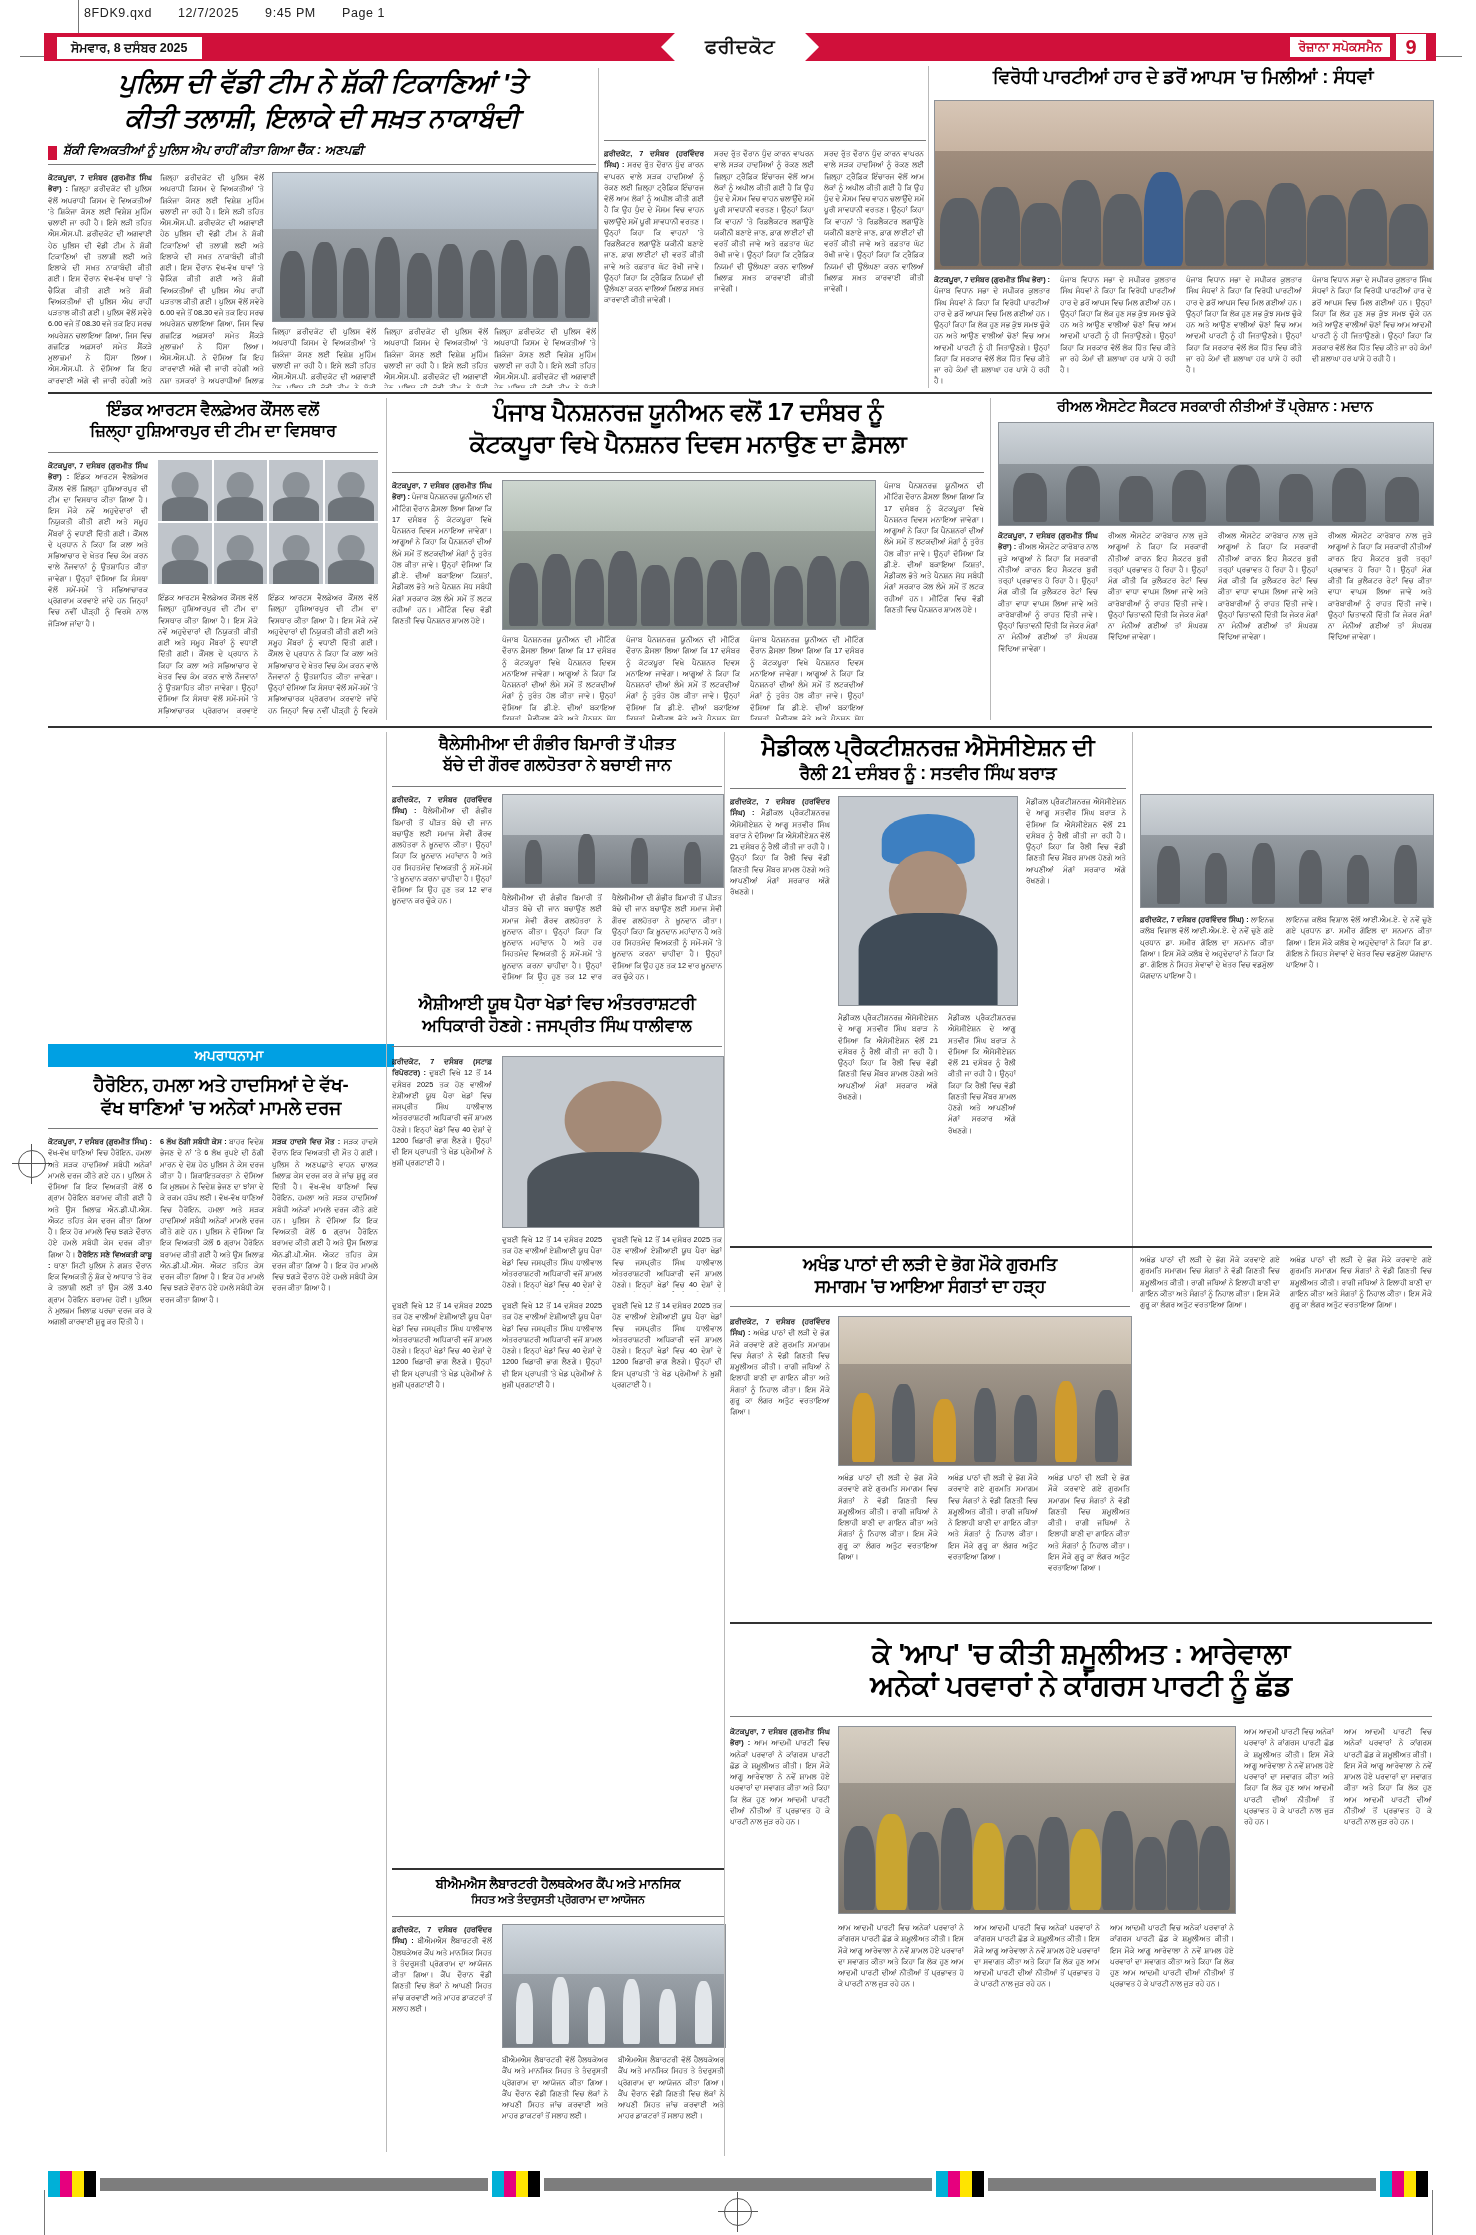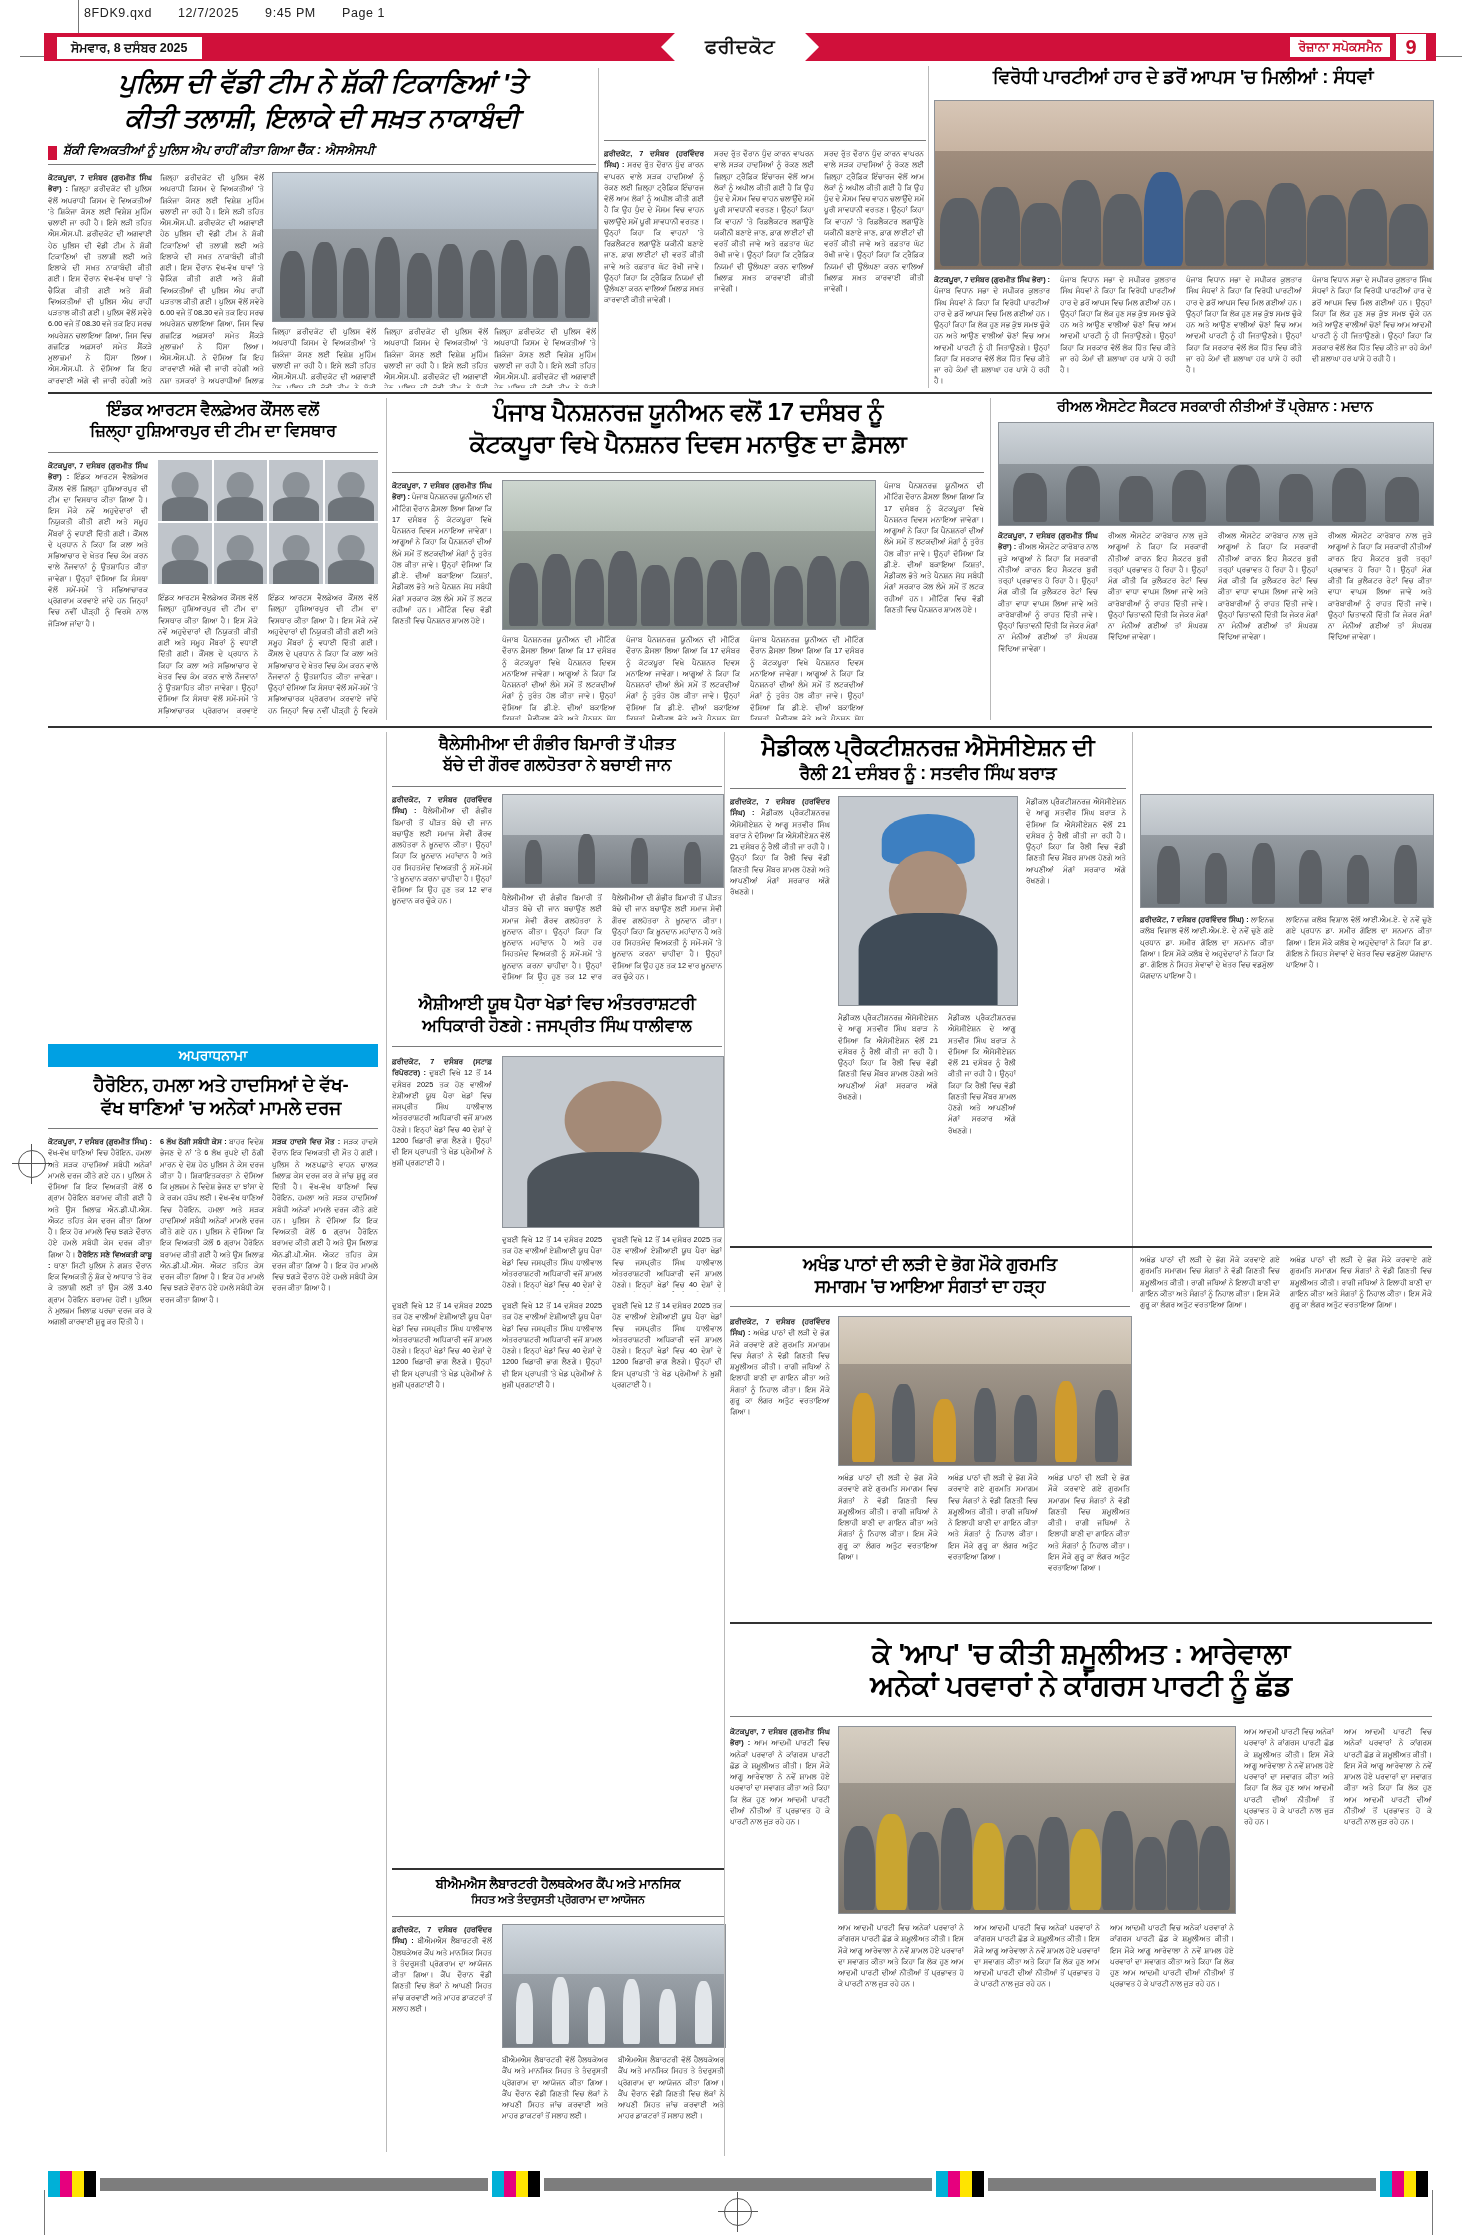--- a/index.html
+++ b/index.html
@@ -48,21 +48,21 @@
   .photo .head{position:absolute;left:50%;top:16%;transform:translateX(-50%);width:44%;height:42%;border-radius:50%;background:#8e949b;}
   .photo .torso{position:absolute;left:50%;bottom:0;transform:translateX(-50%);width:78%;height:44%;border-radius:40% 40% 0 0;background:#6f757b;}
   .photo .turban{position:absolute;left:50%;top:8%;transform:translateX(-50%);width:52%;height:24%;border-radius:50% 50% 18% 18%;background:#3a6ea5;}
 
   .grid4{position:absolute;display:grid;grid-template-columns:repeat(4,1fr);gap:2px;}
   .grid4 .c{background:#c0c5cb;position:relative;overflow:hidden;}
   .grid4 .c .h{position:absolute;left:50%;top:20%;transform:translateX(-50%);width:50%;height:46%;border-radius:50%;background:#8b9197;}
   .grid4 .c .t{position:absolute;left:50%;bottom:0;transform:translateX(-50%);width:86%;height:40%;border-radius:40% 40% 0 0;background:#717token;}
 
   .blue-head{background:#00a0e3;color:#fff;text-align:center;font-weight:bold;font-size:14px;padding:3px 0;}
-  .box{border:1px solid #222;}
+  .box{border:1px solid #222;padding-left:16px;}
 
   
   .cbar{position:absolute;bottom:38px;left:0;width:1476px;height:26px;display:flex;align-items:center;}
   .cbar .grey{flex:1;height:13px;background:#7d7d7d;margin:0 2px;}
   .cbar .sw{display:flex;margin:0 2px;}
   .cbar .sw i{display:block;width:12px;height:26px;}
 </style>
 </head>
 <body>
 
@@ -95,21 +95,21 @@
     <div class="pageno">
       <span>9</span>
     </div>
   </div>
 
   <div class="blk" style="left:48px;top:68px;width:548px;font-style:italic;">
     <div class="hl" style="font-size:26.5px;">ਪੁਲਿਸ ਦੀ ਵੱਡੀ ਟੀਮ ਨੇ ਸ਼ੱਕੀ ਟਿਕਾਣਿਆਂ 'ਤੇ</div>
     <div class="hl" style="font-size:26.5px;margin-top:4px;">ਕੀਤੀ ਤਲਾਸ਼ੀ, ਇਲਾਕੇ ਦੀ ਸਖ਼ਤ ਨਾਕਾਬੰਦੀ</div>
     <div class="sub-red" style="margin-top:10px;">
       <span class="bar"></span>
-      <span class="txt">ਸ਼ੱਕੀ ਵਿਅਕਤੀਆਂ ਨੂੰ ਪੁਲਿਸ ਐਪ ਰਾਹੀਂ ਕੀਤਾ ਗਿਆ ਚੈੱਕ : ਐਸਐਸਪੀ</span>
+      <span class="txt">ਸ਼ੱਕੀ ਵਿਅਕਤੀਆਂ ਨੂੰ ਪੁਲਿਸ ਐਪ ਰਾਹੀਂ ਕੀਤਾ ਗਿਆ ਚੈੱਕ : ਅਣਪਛੀ</span>
     </div>
   </div>
   <div class="hr-thin" style="left:48px;top:164px;width:548px;"></div>
 
   <div class="blk body" style="left:48px;top:172px;width:104px;height:215px;overflow:hidden;">
     <span class="lead">ਕੋਟਕਪੂਰਾ, 7 ਦਸੰਬਰ (ਗੁਰਮੀਤ ਸਿੰਘ ਭੋਰਾ) :</span>
     <span>ਜ਼ਿਲ੍ਹਾ ਫ਼ਰੀਦਕੋਟ ਦੀ ਪੁਲਿਸ ਵੱਲੋਂ ਅਪਰਾਧੀ ਕਿਸਮ ਦੇ ਵਿਅਕਤੀਆਂ 'ਤੇ ਸ਼ਿਕੰਜਾ ਕੱਸਣ ਲਈ ਵਿਸ਼ੇਸ਼ ਮੁਹਿੰਮ ਚਲਾਈ ਜਾ ਰਹੀ ਹੈ। ਇਸੇ ਲੜੀ ਤਹਿਤ ਐਸ.ਐਸ.ਪੀ. ਫ਼ਰੀਦਕੋਟ ਦੀ ਅਗਵਾਈ ਹੇਠ ਪੁਲਿਸ ਦੀ ਵੱਡੀ ਟੀਮ ਨੇ ਸ਼ੱਕੀ ਟਿਕਾਣਿਆਂ ਦੀ ਤਲਾਸ਼ੀ ਲਈ ਅਤੇ ਇਲਾਕੇ ਦੀ ਸਖ਼ਤ ਨਾਕਾਬੰਦੀ ਕੀਤੀ ਗਈ। ਇਸ ਦੌਰਾਨ ਵੱਖ-ਵੱਖ ਥਾਵਾਂ 'ਤੇ ਚੈਕਿੰਗ ਕੀਤੀ ਗਈ ਅਤੇ ਸ਼ੱਕੀ ਵਿਅਕਤੀਆਂ ਦੀ ਪੁਲਿਸ ਐਪ ਰਾਹੀਂ ਪੜਤਾਲ ਕੀਤੀ ਗਈ। ਪੁਲਿਸ ਵੱਲੋਂ ਸਵੇਰੇ 6.00 ਵਜੇ ਤੋਂ 08.30 ਵਜੇ ਤਕ ਇਹ ਸਰਚ ਅਪਰੇਸ਼ਨ ਚਲਾਇਆ ਗਿਆ, ਜਿਸ ਵਿਚ ਗਜ਼ਟਿਡ ਅਫ਼ਸਰਾਂ ਸਮੇਤ ਸੈਂਕੜੇ ਮੁਲਾਜ਼ਮਾਂ ਨੇ ਹਿੱਸਾ ਲਿਆ। ਐਸ.ਐਸ.ਪੀ. ਨੇ ਦੱਸਿਆ ਕਿ ਇਹ ਕਾਰਵਾਈ ਅੱਗੇ ਵੀ ਜਾਰੀ ਰਹੇਗੀ ਅਤੇ ਨਸ਼ਾ ਤਸਕਰਾਂ ਤੇ ਅਪਰਾਧੀਆਂ ਖ਼ਿਲਾਫ਼ ਸਖ਼ਤ ਕਾਰਵਾਈ ਕੀਤੀ ਜਾਵੇਗੀ।</span>
   </div>
   <div class="blk body" style="left:160px;top:172px;width:104px;height:215px;overflow:hidden;">
     <span>ਜ਼ਿਲ੍ਹਾ ਫ਼ਰੀਦਕੋਟ ਦੀ ਪੁਲਿਸ ਵੱਲੋਂ ਅਪਰਾਧੀ ਕਿਸਮ ਦੇ ਵਿਅਕਤੀਆਂ 'ਤੇ ਸ਼ਿਕੰਜਾ ਕੱਸਣ ਲਈ ਵਿਸ਼ੇਸ਼ ਮੁਹਿੰਮ ਚਲਾਈ ਜਾ ਰਹੀ ਹੈ। ਇਸੇ ਲੜੀ ਤਹਿਤ ਐਸ.ਐਸ.ਪੀ. ਫ਼ਰੀਦਕੋਟ ਦੀ ਅਗਵਾਈ ਹੇਠ ਪੁਲਿਸ ਦੀ ਵੱਡੀ ਟੀਮ ਨੇ ਸ਼ੱਕੀ ਟਿਕਾਣਿਆਂ ਦੀ ਤਲਾਸ਼ੀ ਲਈ ਅਤੇ ਇਲਾਕੇ ਦੀ ਸਖ਼ਤ ਨਾਕਾਬੰਦੀ ਕੀਤੀ ਗਈ। ਇਸ ਦੌਰਾਨ ਵੱਖ-ਵੱਖ ਥਾਵਾਂ 'ਤੇ ਚੈਕਿੰਗ ਕੀਤੀ ਗਈ ਅਤੇ ਸ਼ੱਕੀ ਵਿਅਕਤੀਆਂ ਦੀ ਪੁਲਿਸ ਐਪ ਰਾਹੀਂ ਪੜਤਾਲ ਕੀਤੀ ਗਈ। ਪੁਲਿਸ ਵੱਲੋਂ ਸਵੇਰੇ 6.00 ਵਜੇ ਤੋਂ 08.30 ਵਜੇ ਤਕ ਇਹ ਸਰਚ ਅਪਰੇਸ਼ਨ ਚਲਾਇਆ ਗਿਆ, ਜਿਸ ਵਿਚ ਗਜ਼ਟਿਡ ਅਫ਼ਸਰਾਂ ਸਮੇਤ ਸੈਂਕੜੇ ਮੁਲਾਜ਼ਮਾਂ ਨੇ ਹਿੱਸਾ ਲਿਆ। ਐਸ.ਐਸ.ਪੀ. ਨੇ ਦੱਸਿਆ ਕਿ ਇਹ ਕਾਰਵਾਈ ਅੱਗੇ ਵੀ ਜਾਰੀ ਰਹੇਗੀ ਅਤੇ ਨਸ਼ਾ ਤਸਕਰਾਂ ਤੇ ਅਪਰਾਧੀਆਂ ਖ਼ਿਲਾਫ਼ ਸਖ਼ਤ ਕਾਰਵਾਈ ਕੀਤੀ ਜਾਵੇਗੀ।</span>

